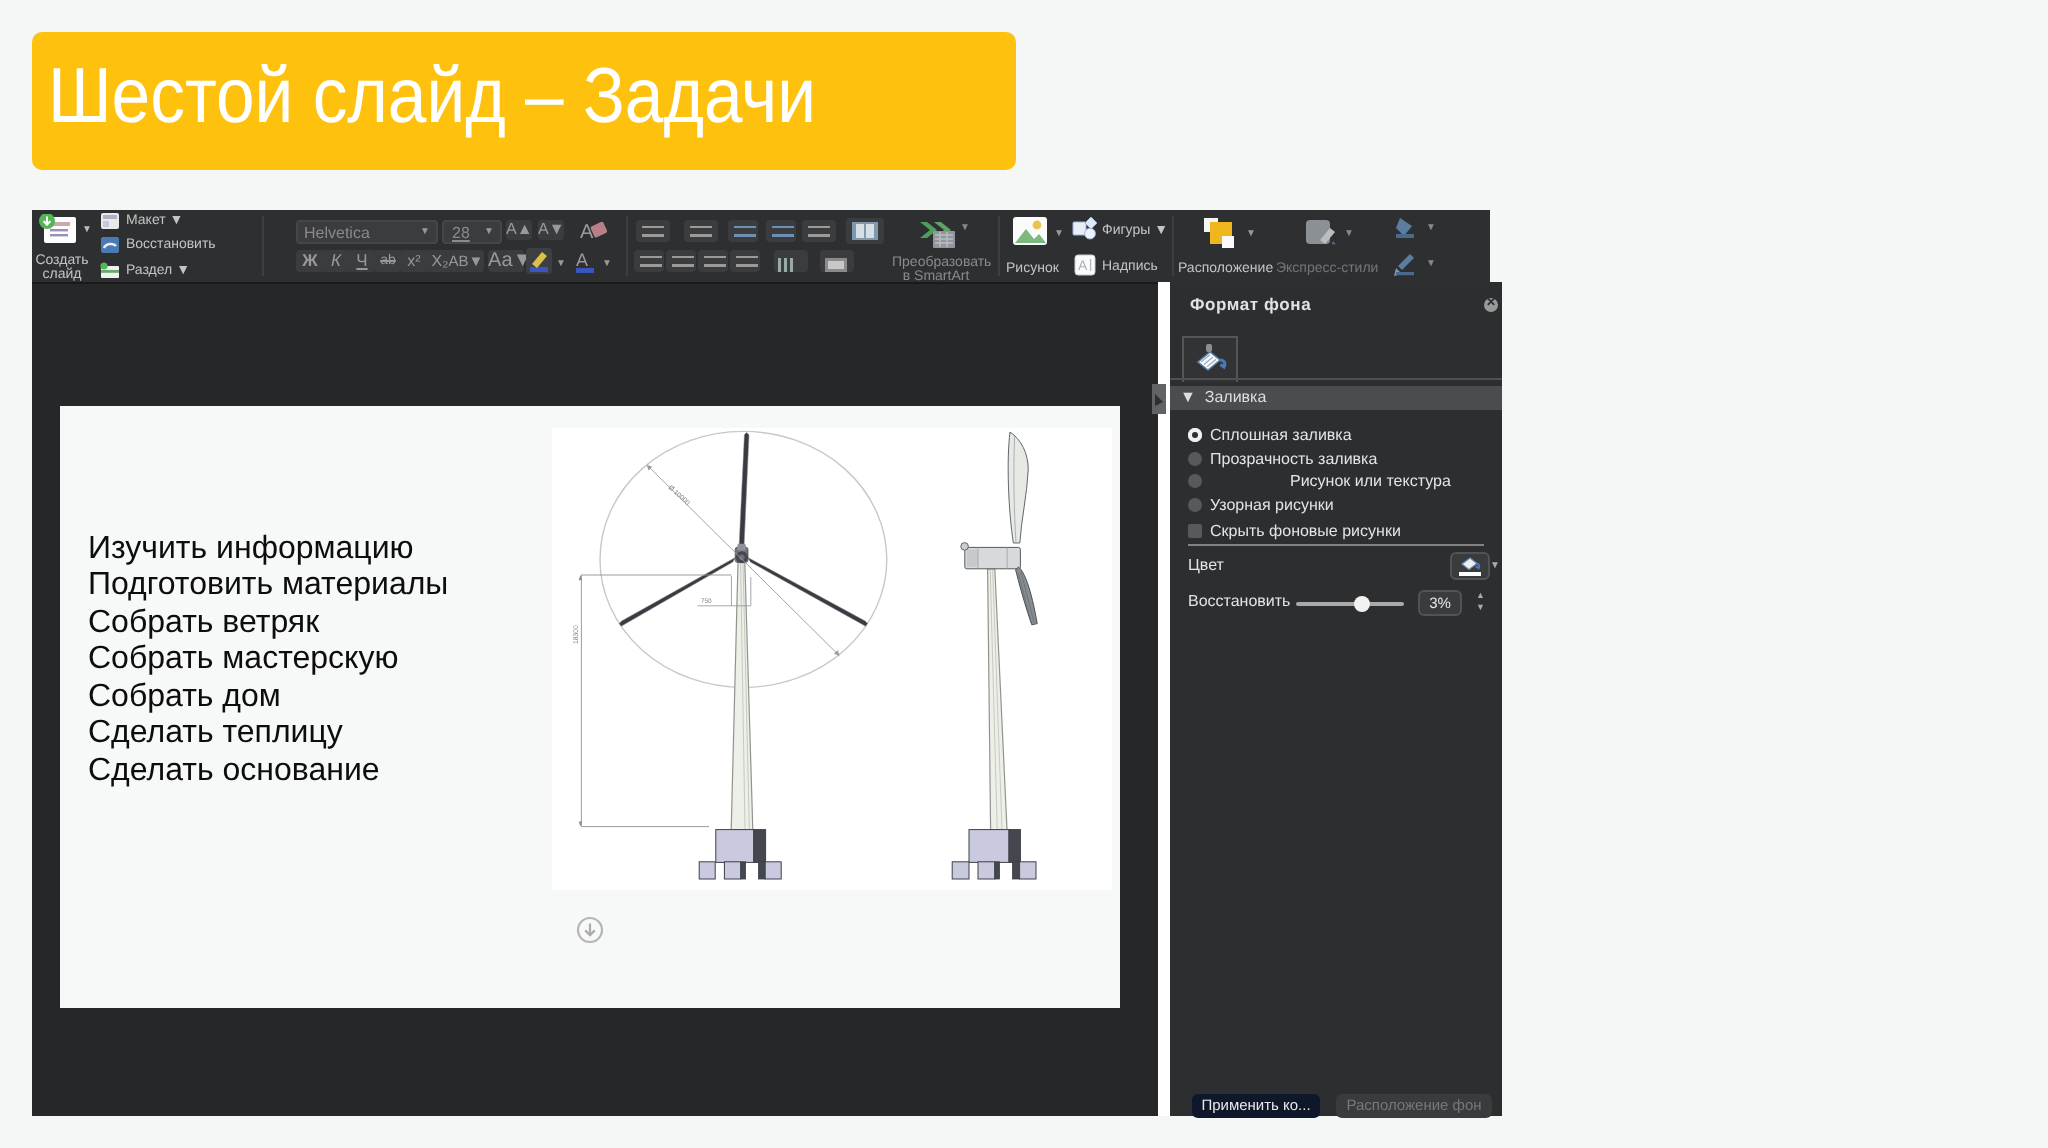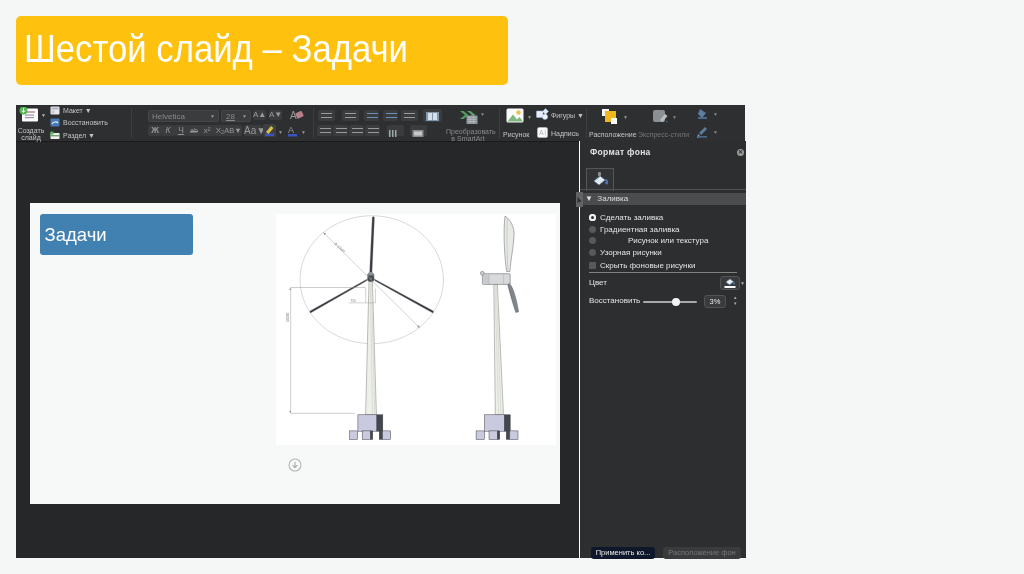--- a/index.html
+++ b/index.html
@@ -26,21 +26,21 @@
   .editor{left:0;top:37px;width:563px;height:416px;background:#262729;}
   .slide{position:absolute;left:14px;top:61px;width:530px;height:301px;background:#f7f8f8;}
 
   .titlebox{position:absolute;left:10px;top:11px;width:153px;height:41px;background:#4181b1;border-radius:3px;}
   .titlebox span{position:absolute;left:4.5px;top:9.5px;font-size:18.5px;color:#fdfdfd;}
   .tasks{position:absolute;left:14px;top:63px;font-size:16px;line-height:18.45px;color:#0d0d0d;}
 
   .img{position:absolute;left:246px;top:11px;width:280px;height:231px;background:#ffffff;}
   
   
-  .panel{left:563px;top:36px;width:166px;height:417px;background:#2d2e30;border-left:1px solid #ffffff;}
+  .panel{left:563px;top:36px;width:166px;height:417px;background:#2d2e30;border-left:6px solid #ffffff;}
   .ptitle{position:absolute;left:10px;top:6px;font-size:8.5px;font-weight:bold;color:#e2e2e2;letter-spacing:0.3px;}
   .pclose{position:absolute;left:157px;top:8px;width:7px;height:7px;border-radius:50%;background:#9a9a9a;color:#2d2e30;font-size:6px;line-height:7px;text-align:center;font-weight:bold;}
   .tab{position:absolute;left:6px;top:27px;width:26px;height:22px;border:1px solid #555658;border-bottom:none;background:#323335;}
   .tabline{position:absolute;left:0;top:48px;width:166px;height:1px;background:#505153;}
   .fillbar{position:absolute;left:0;top:52px;width:166px;height:12px;background:#4b4c4e;color:#dedede;font-size:8px;line-height:12px;}
   .fillbar b{font-weight:normal;margin-left:5px;}
   .radio{position:absolute;width:7px;height:7px;border-radius:50%;background:#58595b;}
   .radio.sel{background:#f0f0f0;box-shadow:inset 0 0 0 2px #f0f0f0;border:none;}
   .radio.sel::after{content:"";position:absolute;left:2px;top:2px;width:3px;height:3px;border-radius:50%;background:#2d2e30;}
   .plab{position:absolute;color:#e4e4e4;font-size:8px;white-space:nowrap;}
@@ -199,23 +199,21 @@
     <svg class="abs" style="left:680px;top:20px;" width="14" height="13">
         <path d="M3 8l6-6 2 2-6 6z" fill="#5b7da0"></path>
         <path d="M2 9l3 3-4 1z" fill="#7d98b5"></path>
         <rect x="2" y="11" width="9" height="1.6" fill="#4a6a8d"></rect>
       </svg>
     <span class="abs" style="left:697px;top:24px;color:#888;font-size:5px;">▼</span>
   </div>
 
   <div class="abs editor">
     <div class="slide">
-      <div class="titlebox">
-          <span>Задачи</span>
-        </div>
+      <div class="tasks">Изучить информацию<br>Подготовить материалы<br>Собрать ветряк<br>Собрать мастерскую<br>Собрать дом<br>Сделать теплицу<br>Сделать основание</div>
       <div class="img" id="turbine">
         <svg width="280" height="231" viewBox="0 0 280 231">
 
           <ellipse cx="95.7" cy="65.7" rx="71.7" ry="64" fill="none" stroke="#c8c8c8" stroke-width="0.7"></ellipse>
 
           <polygon points="93,67 96.4,67 100.4,200.8 89.6,200.8" fill="#edefe9" stroke="#90948d" stroke-width="0.6"></polygon>
           <path d="M94.3 67l2.2 133.8M95.5 67l3.2 133.8" stroke="#c5cabf" stroke-width="0.5" fill="none"></path>
 
           <path d="M93.5 60 L96 59.4 L98.5 3.4 L97.2 2.3 L96.2 3.4 Z" fill="#383c42" stroke="#888" stroke-width="0.25"></path>
           <path d="M91.7 64.7 L90.4 67 L34.6 99.1 L33.6 97.7 L34.8 96.5 Z" fill="#383c42" stroke="#888" stroke-width="0.25"></path>
@@ -287,25 +285,25 @@
           <g transform="translate(6,4)">
             <path d="M1 8l6-5 5 4-6 5z" fill="#fff" stroke="#5a80a8" stroke-width="0.8"></path>
             <path d="M2.5 8l4.5-3.7M4 9.2l4.5-3.7M5.5 10.4l4.5-3.7" stroke="#9ab2cc" stroke-width="0.7"></path>
             <path d="M12 7c2 0 3 1.5 2 3.5l-1.8-1.2" fill="none" stroke="#4a7ab5" stroke-width="1.6"></path>
             <rect x="5" y="-1" width="3" height="4" rx="1" fill="#8a8f94"></rect>
           </g>
         </svg></div>
     <div class="tabline"></div>
     <div class="fillbar"><b>▼&nbsp; Заливка</b></div>
     <div class="radio sel" style="left:9px;top:73px;"></div>
-      <div class="plab" style="left:20px;top:72px;">Сделать заливка</div>
+      <div class="plab" style="left:20px;top:72px;">Сплошная заливка</div>
     <div class="radio" style="left:9px;top:85px;"></div>
-      <div class="plab" style="left:20px;top:84px;">Градиентная заливка</div>
+      <div class="plab" style="left:20px;top:84px;">Прозрачность заливка</div>
     <div class="radio" style="left:9px;top:96px;"></div>
-      <div class="plab" style="left:12px;top:95px;padding-left:36px;">Рисунок или текстура</div>
+      <div class="plab" style="left:24px;top:95px;padding-left:36px;">Рисунок или текстура</div>
     <div class="radio" style="left:9px;top:108px;"></div>
       <div class="plab" style="left:20px;top:107px;">Узорная рисунки</div>
     <div class="check" style="left:9px;top:121px;"></div>
       <div class="plab" style="left:20px;top:120px;">Скрыть фоновые рисунки</div>
     <div class="psep" style="top:131px;"></div>
     <div class="plab" style="left:9px;top:137px;">Цвет</div>
     <div class="pbtn" style="left:140px;top:135px;width:18px;height:12px;background:#3a3b3d;border:0.5px solid #525355;"><svg width="18" height="12" viewBox="0 0 18 12">
           <path d="M5 5l4-3 3.5 2.8-4 3z" fill="#eee" stroke="#6a8cb0" stroke-width="0.6"></path>
           <path d="M12 4.5c1.5 0.3 2 1.5 1.3 2.6l-1.5-1" fill="none" stroke="#4a7ab5" stroke-width="1"></path>
           <rect x="3.5" y="9" width="11" height="2" fill="#fff"></rect>

